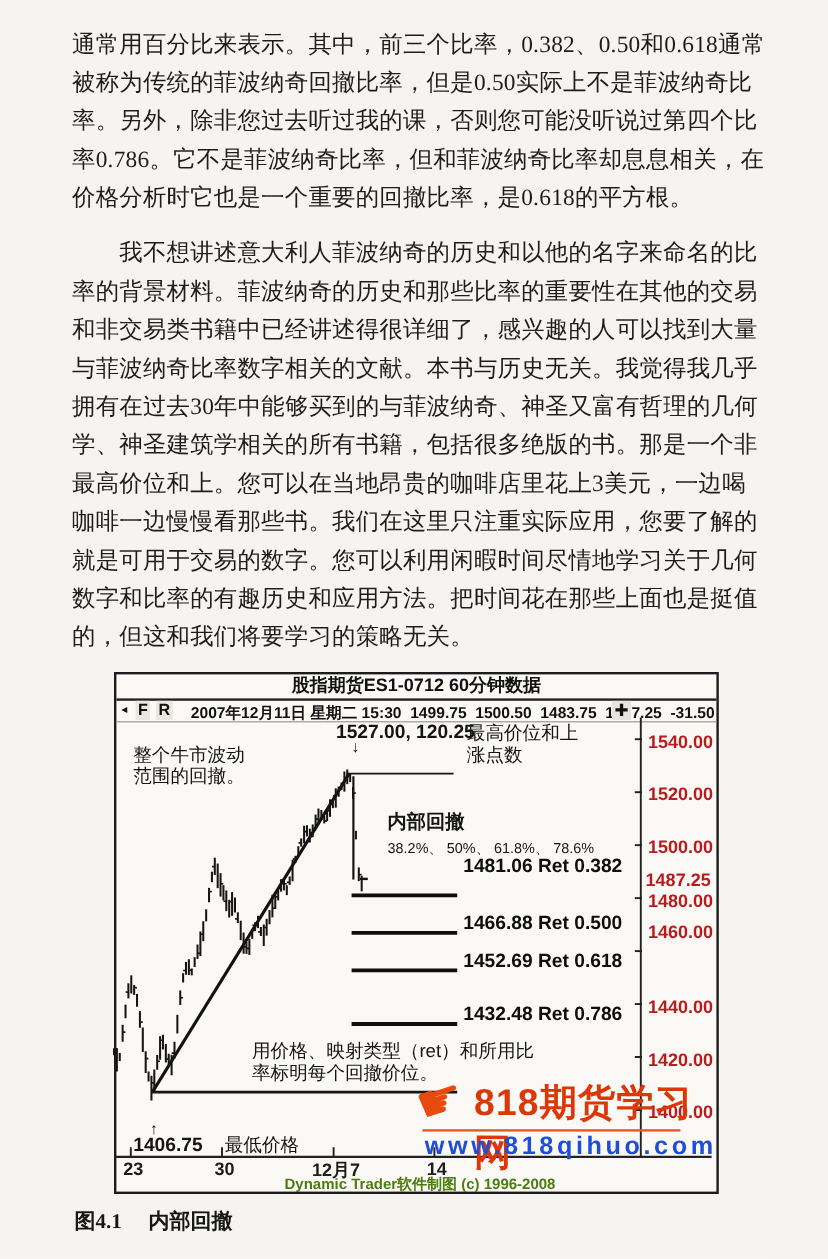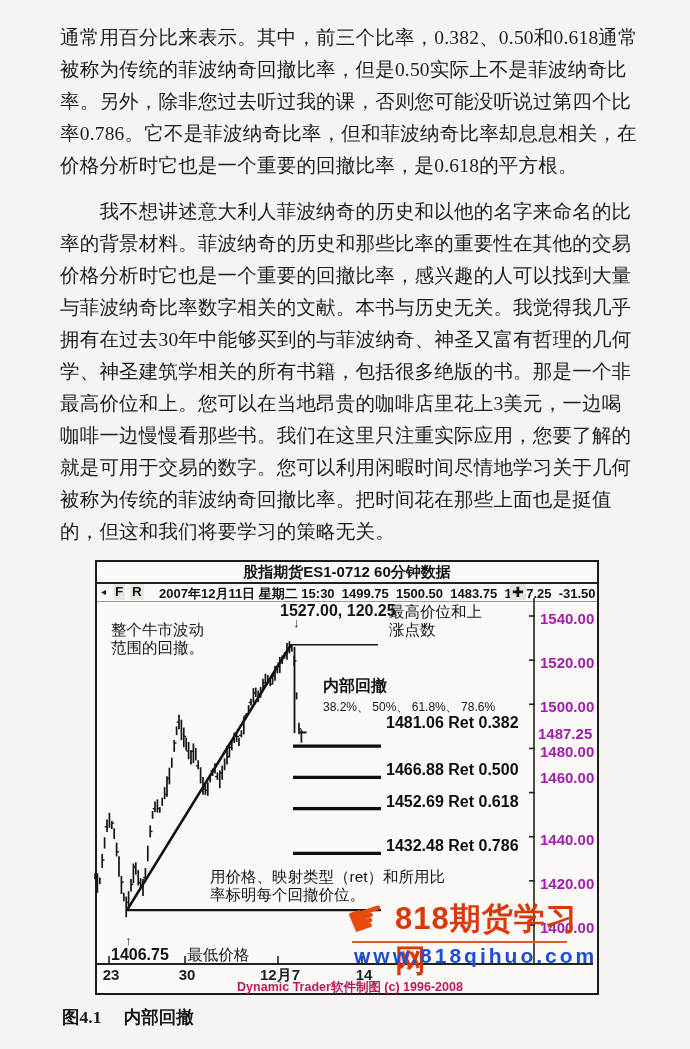--- a/index.html
+++ b/index.html
@@ -21,24 +21,24 @@
   .tb-back{position:absolute;left:4px;top:2px;font-size:10px;}
   .tb-btn{position:absolute;top:0px;font-weight:700;font-size:13.5px;background:#e8e7e2;padding:0 2px;line-height:16px;}
   .tb-f{left:16px;} .tb-r{left:33px;}
   .tb-status{position:absolute;left:62px;top:1px;font-weight:600;font-size:13px;white-space:pre;}
   .tb-plus{position:absolute;left:413px;top:0px;font-weight:700;font-size:14px;background:#e4e3de;padding:0 2px;line-height:16px;}
 
   .ann{position:absolute;color:#141414;}
   .sans15{font-size:15.5px;line-height:17.5px;}
   .bold16{font-size:16px;font-weight:700;}
   .ret-label{position:absolute;left:289px;font-size:16px;font-weight:700;white-space:nowrap;color:#0e0e0e;}
-  .y-tick{position:absolute;left:443px;font-size:15px;font-weight:600;color:#a21caf;white-space:nowrap;}
+  .y-tick{position:absolute;left:443px;font-size:15px;font-weight:600;color:#b91c1c;white-space:nowrap;}
   .x-tick{position:absolute;top:404px;font-size:15px;font-weight:600;transform:translateX(-50%);}
   .chart-footer{position:absolute;left:103px;top:417px;width:300px;text-align:center;
-                font-size:12.5px;font-weight:600;color:#be185d;white-space:nowrap;}
+                font-size:12.5px;font-weight:600;color:#4d7c0f;white-space:nowrap;}
 
   
   .wm{position:absolute;z-index:5;}
   .wm-hand{left:250px;top:330px;font-size:44px;color:#e8490c;transform:rotate(-18deg);}
   .wm-brand{left:298px;top:336px;font-size:31px;font-weight:800;color:#dc3807;letter-spacing:1px;
             font-family:"Liberation Sans",sans-serif;}
   .wm-underline{left:255px;top:379px;width:215px;height:0;border-top:2px solid #e05a2e;}
   .wm-url{left:257px;top:382px;font-size:21px;font-weight:700;color:#1d4ed8;letter-spacing:3px;
           font-family:"Liberation Sans",sans-serif;}
 
@@ -55,28 +55,28 @@
   <div id="para1" class="body-text">
       <div class="tline">通常用百分比来表示。其中，前三个比率，0.382、0.50和0.618通常</div>
       <div class="tline">被称为传统的菲波纳奇回撤比率，但是0.50实际上不是菲波纳奇比</div>
       <div class="tline">率。另外，除非您过去听过我的课，否则您可能没听说过第四个比</div>
       <div class="tline">率0.786。它不是菲波纳奇比率，但和菲波纳奇比率却息息相关，在</div>
       <div class="tline">价格分析时它也是一个重要的回撤比率，是0.618的平方根。</div>
     </div>
   <div id="para2" class="body-text">
       <div class="tline">　　我不想讲述意大利人菲波纳奇的历史和以他的名字来命名的比</div>
       <div class="tline">率的背景材料。菲波纳奇的历史和那些比率的重要性在其他的交易</div>
-      <div class="tline">价格分析时它也是一个重要的回撤比率，感兴趣的人可以找到大量</div>
+      <div class="tline">和非交易类书籍中已经讲述得很详细了，感兴趣的人可以找到大量</div>
       <div class="tline">与菲波纳奇比率数字相关的文献。本书与历史无关。我觉得我几乎</div>
       <div class="tline">拥有在过去30年中能够买到的与菲波纳奇、神圣又富有哲理的几何</div>
       <div class="tline">学、神圣建筑学相关的所有书籍，包括很多绝版的书。那是一个非</div>
       <div class="tline">最高价位和上。您可以在当地昂贵的咖啡店里花上3美元，一边喝</div>
       <div class="tline">咖啡一边慢慢看那些书。我们在这里只注重实际应用，您要了解的</div>
       <div class="tline">就是可用于交易的数字。您可以利用闲暇时间尽情地学习关于几何</div>
-      <div class="tline">被称为传统的菲波纳奇回撤比率。把时间花在那些上面也是挺值</div>
+      <div class="tline">数字和比率的有趣历史和应用方法。把时间花在那些上面也是挺值</div>
       <div class="tline">的，但这和我们将要学习的策略无关。</div>
     </div>
 
   <svg id="plot-svg" class="overlay" width="690" height="1049" viewBox="0 0 690 1049">
       <line x1="534" y1="598" x2="534" y2="964" stroke="#222" stroke-width="1.6"></line>
       <line x1="95" y1="964" x2="593" y2="964" stroke="#222" stroke-width="1.8"></line>
       <line x1="529" y1="616" x2="535" y2="616" stroke="#222" stroke-width="1.6"></line>
       <line x1="529" y1="660.142" x2="535" y2="660.142" stroke="#222" stroke-width="1.6"></line>
       <line x1="529" y1="704.284" x2="535" y2="704.284" stroke="#222" stroke-width="1.6"></line>
       <line x1="529" y1="748.426" x2="535" y2="748.426" stroke="#222" stroke-width="1.6"></line>

